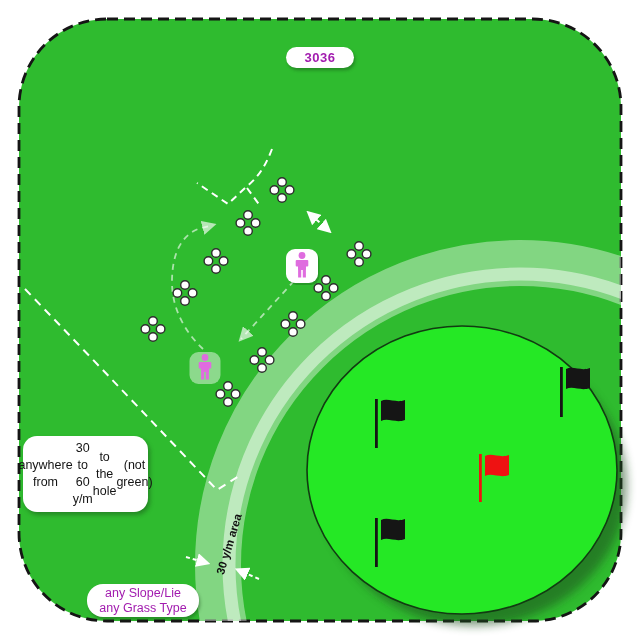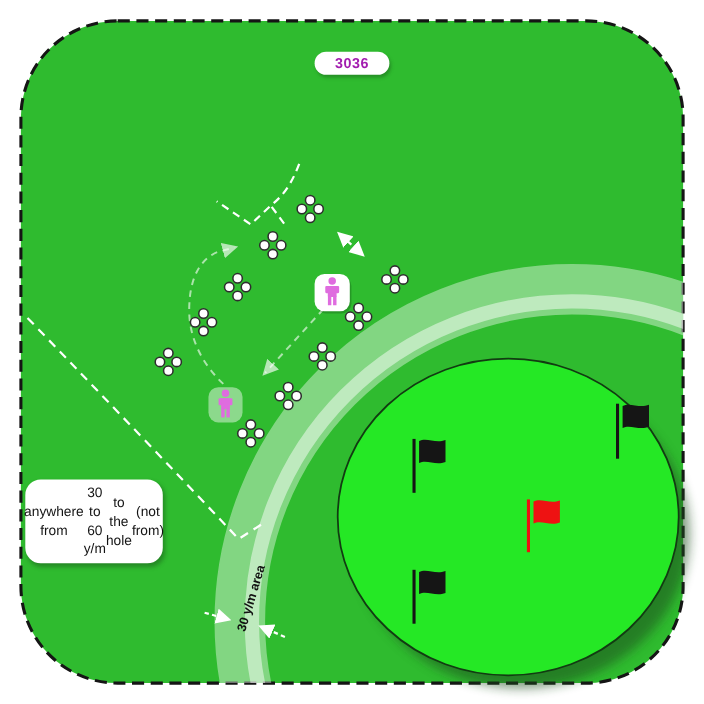--- a/index.html
+++ b/index.html
@@ -184,19 +184,23 @@
     <div class="pill drill">
       <span>3036</span>
     </div>
 
 
 
     <div class="distance-box">
       <div>anywhere from</div>
       <div class="bold">30 to 60 y/m</div>
       <div class="bold">to the hole</div>
-      <div>(not from)</div>
+      <div>(not green)</div>
     </div>
 
+    <div class="pill conditions">
+      <div>any Slope/Lie</div>
+      <div>any Grass Type</div>
+    </div>
 
     <div class="band-label">30 y/m area</div>
   </div>
 </div>
 
 </body></html>

